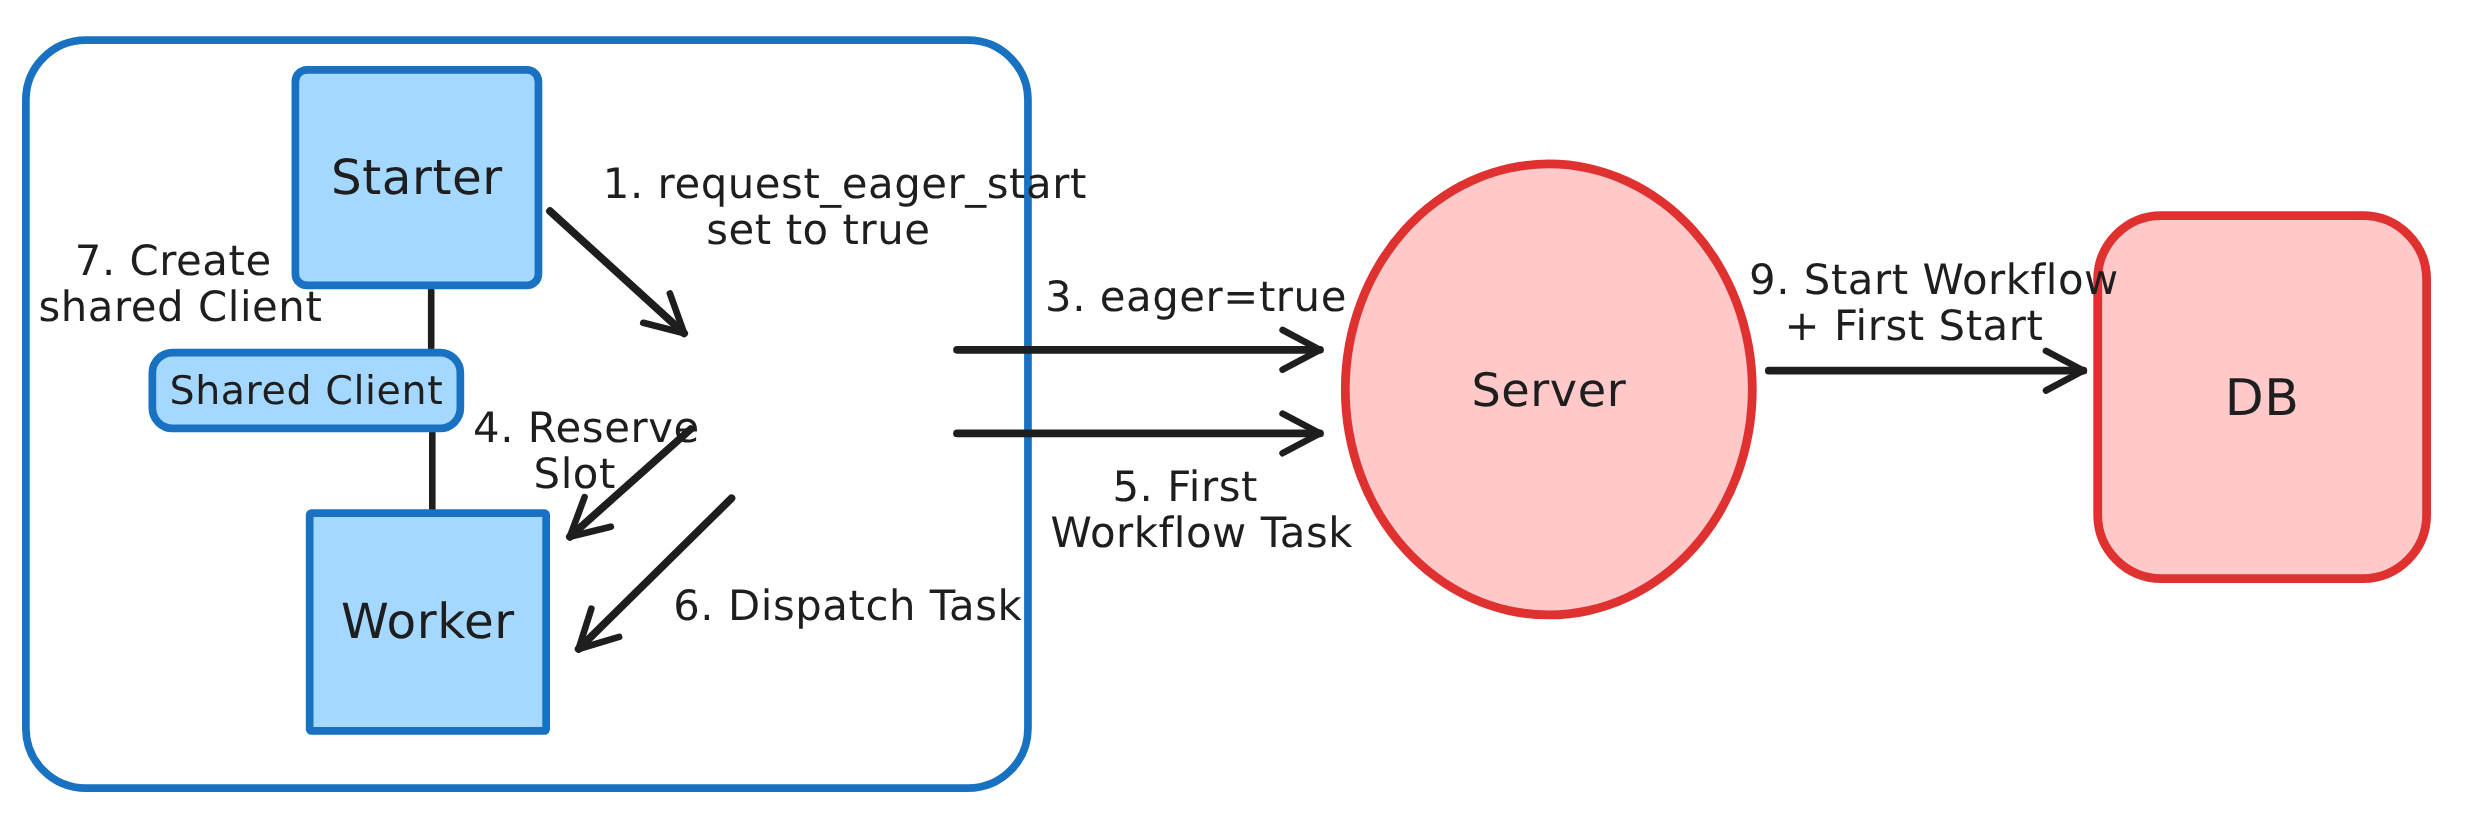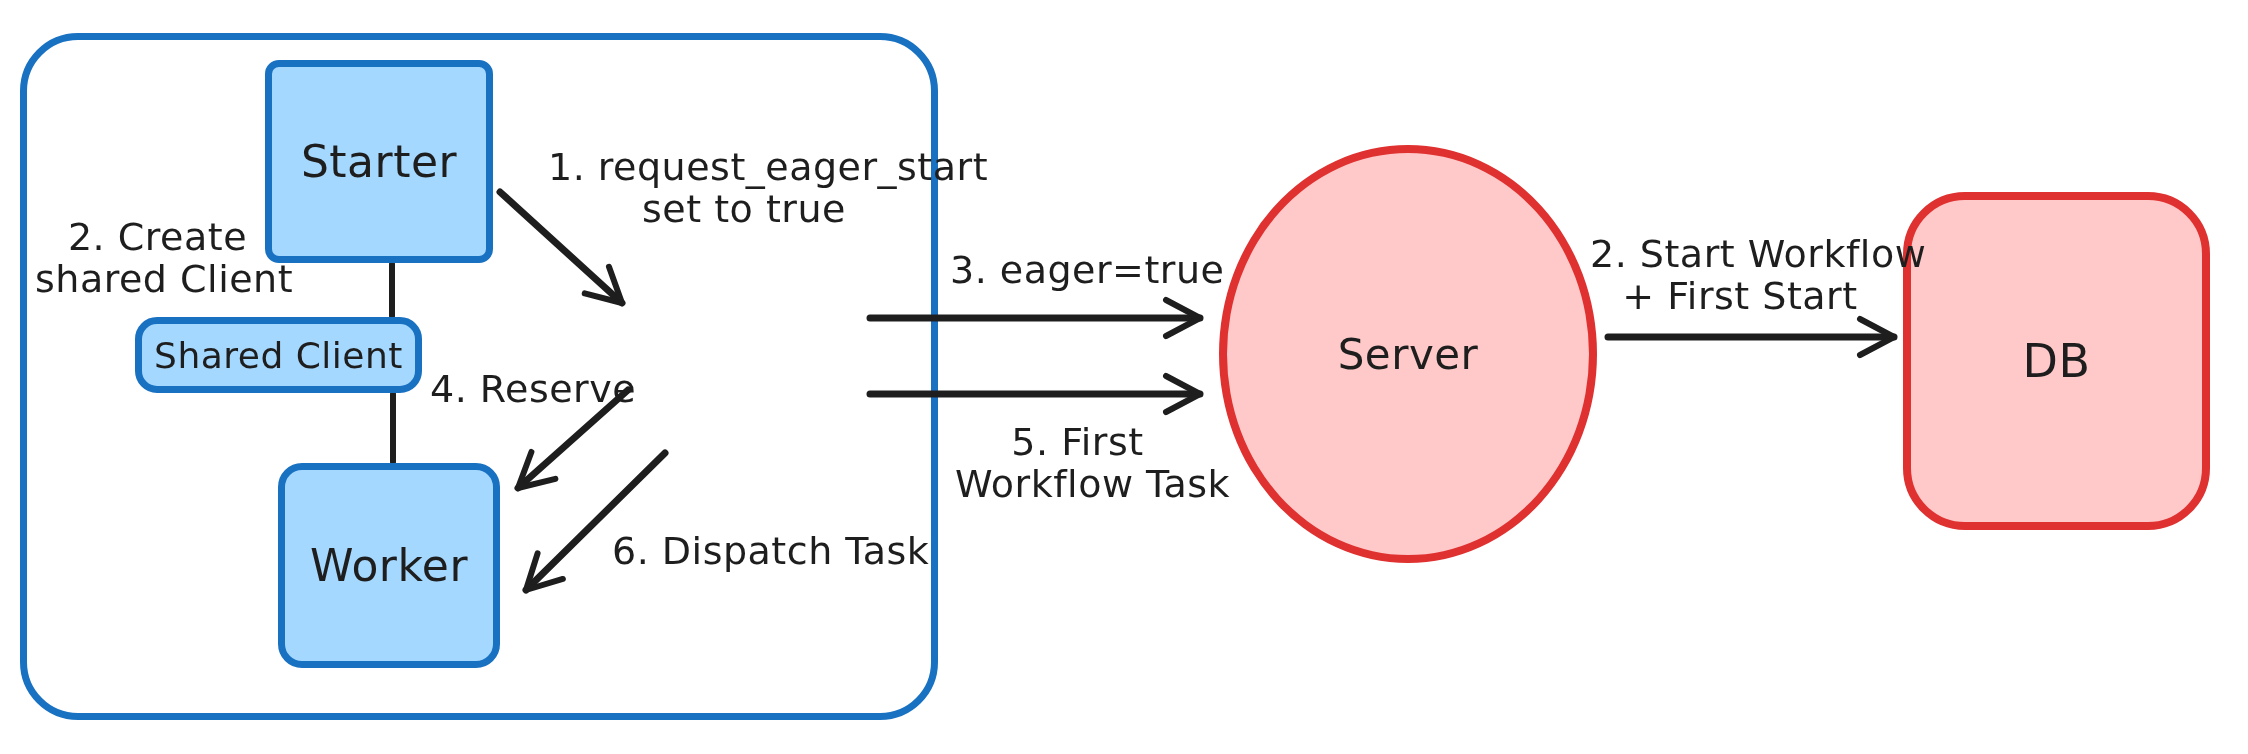--- a/index.html
+++ b/index.html
@@ -69,21 +69,21 @@
   .node.blue {
     background: var(--blue-fill, #a5d8ff);
     border: 7px solid var(--blue-border, #1971c2);
   }
   .node.red {
     background: var(--red-fill, #ffc9c9);
     border: 8px solid var(--red-border, #e03131);
   }
   .node-starter       { left: 265px;  top: 60px;  width: 228px; height: 203px; border-radius: 14px; }
   .node-shared-client { left: 135px;  top: 317px; width: 287px; height: 76px;  border-radius: 22px; font-size: 36px; }
-  .node-worker        { left: 278px;  top: 463px; width: 222px; height: 205px; border-radius: 24px; }
+  .node-worker        { left: 278px;  top: 463px; width: 222px; height: 205px; border-radius: 5px; }
   .node-sdk           { left: 633px;  top: 252px; width: 230px; height: 201px; border-radius: 52px; }
   .node-server        { left: 1219px; top: 145px; width: 378px; height: 418px; border-radius: 50%; border-width: 9px; font-size: 42px; }
   .node-db            { left: 1903px; top: 192px; width: 307px; height: 338px; border-radius: 62px; font-size: 46px; }
   .annotation {
     position: absolute;
     text-align: center;
     font-size: 38px;
     line-height: 42px;
     letter-spacing: 0.5px;
     color: var(--text-color, #1e1e1e);
@@ -137,44 +137,45 @@
 
   <div class="node red node-server">
     <span>Server</span>
   </div>
 
   <div class="node red node-db">
     <span>DB</span>
   </div>
 
   <div class="annotation ann-create-client">
-    <div>2. Create</div>
+    <div>7. Create</div>
     <div>shared Client</div>
   </div>
 
   <div class="annotation ann-request-eager">
     <div>1. request_eager_start</div>
     <div>set to true</div>
   </div>
 
   <div class="annotation ann-reserve-slot">
     <div>4. Reserve</div>
+    <div>Slot</div>
   </div>
 
   <div class="annotation ann-eager-true">
     <div>3. eager=true</div>
   </div>
 
   <div class="annotation ann-first-wft">
     <div>5. First</div>
     <div>Workflow Task</div>
   </div>
 
   <div class="annotation ann-dispatch-task">
     <div>6. Dispatch Task</div>
   </div>
 
   <div class="annotation ann-start-workflow">
-    <div>2. Start Workflow</div>
+    <div>9. Start Workflow</div>
     <div>+ First Start</div>
   </div>
 
 </div>
 
 </body></html>

